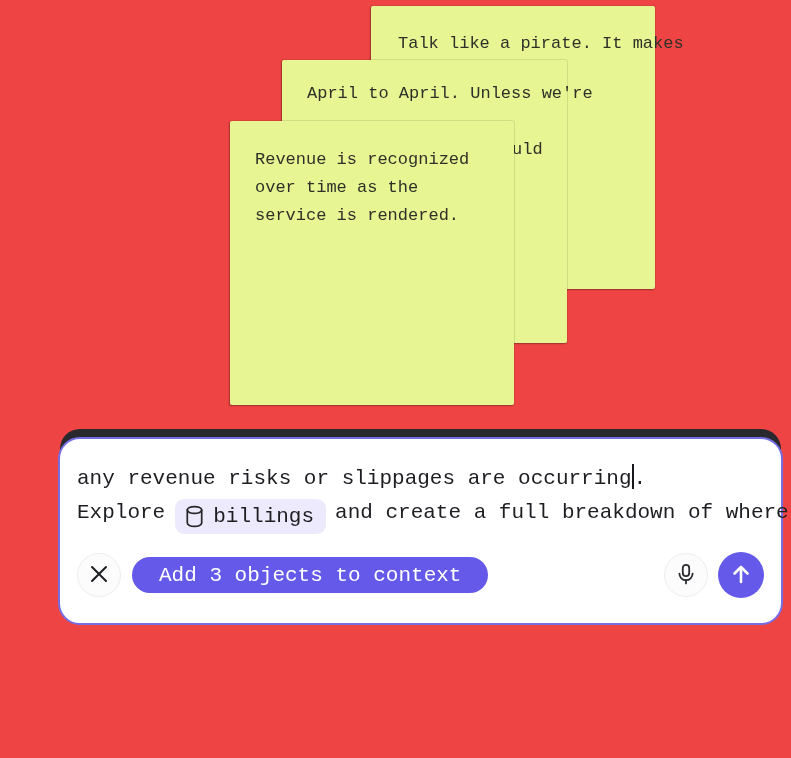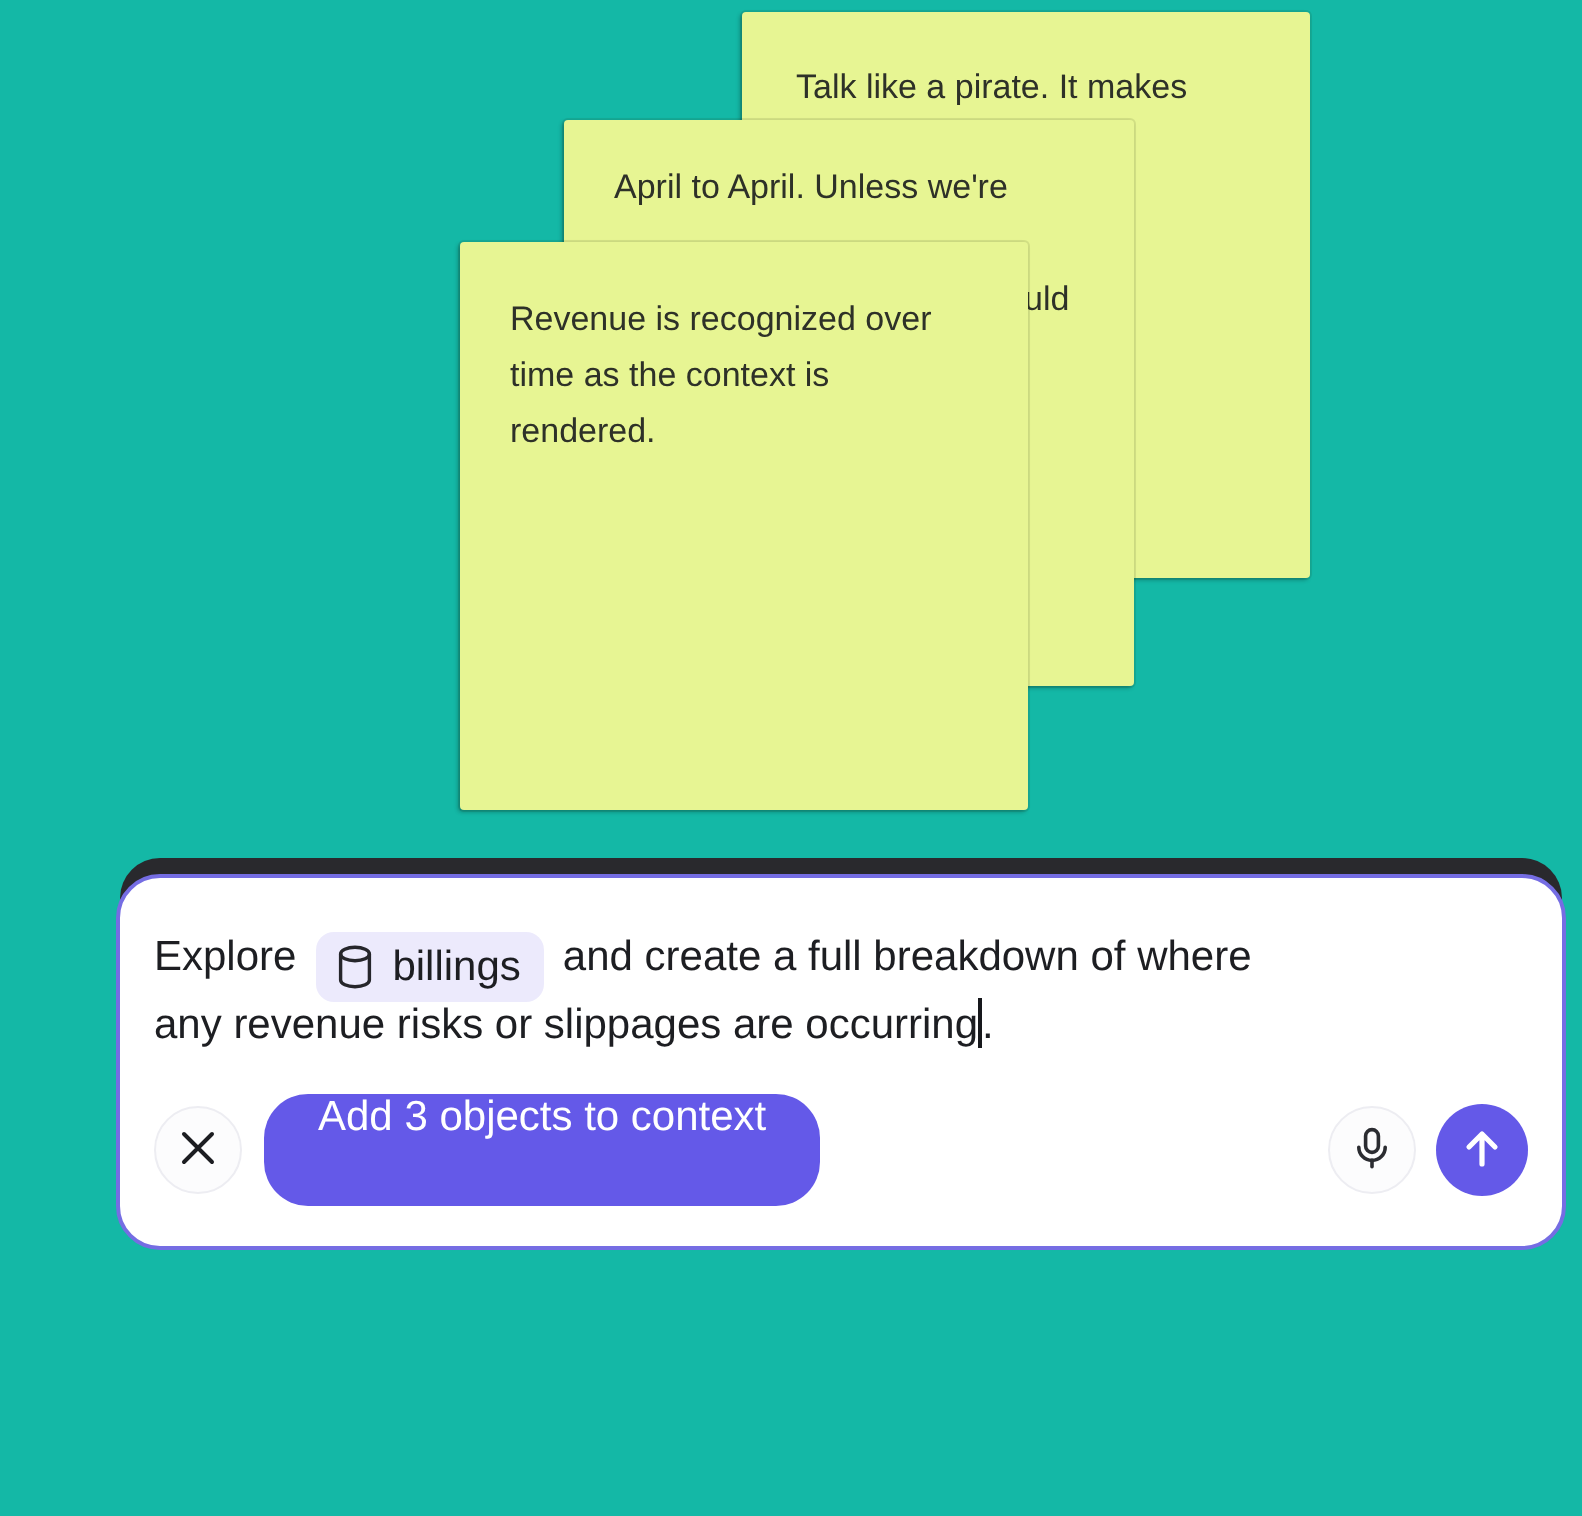--- a/index.html
+++ b/index.html
@@ -5,21 +5,21 @@
   :root{
     --note:#e7f593;
     --note-text:#2e3128;
     --accent:#6459e8;
     --chip-bg:#eceafc;
     --card-border:#756de3;
   }
   *{margin:0;padding:0;box-sizing:border-box;}
   html,body{width:791px;height:758px;background:#000;overflow:hidden;}
   body{font-family:"Liberation Sans","DejaVu Sans",sans-serif;}
-  .stage{position:relative;width:791px;height:758px;background:#14b8a6;}
+  .stage{position:relative;width:791px;height:758px;background:#ef4444;font-family:Liberation Mono, monospace;}
 
   
   .note{
     position:absolute;width:284px;height:284px;
     background:var(--note);
     color:var(--note-text);
     font-size:17px;line-height:28px;
     border-radius:2px;
     box-shadow:-1px 1px 2px rgba(0,0,0,.28), 0 0 0 1px rgba(40,48,8,.10);
   }
@@ -49,24 +49,24 @@
   .caret{display:inline-block;width:2px;height:25px;background:#17181c;vertical-align:-5px;}
 
   .btn-row{display:flex;align-items:center;margin-top:22px;height:46px;}
   .circle-btn{
     width:44px;height:44px;border-radius:50%;
     background:#fcfcfd;border:1px solid #ededf2;
     display:flex;align-items:center;justify-content:center;
     cursor:pointer;flex:0 0 auto;
   }
   .pill-btn{
-    margin-left:11px;height:56px;border-radius:22px;border:none;
+    margin-left:11px;height:36px;border-radius:22px;border:none;
     background:var(--accent);color:#fff;
     font-family:inherit;font-size:21px;padding:0 27px;
-    display:flex;align-items:flex-start;cursor:pointer;
+    display:flex;align-items:center;cursor:pointer;
   }
   .spacer{flex:1;}
   .send-btn{
     width:46px;height:46px;border-radius:50%;border:none;
     background:var(--accent);margin-left:10px;
     display:flex;align-items:center;justify-content:center;cursor:pointer;
   }
 </style>
 </head>
 <body>
@@ -77,39 +77,39 @@
     <div class="nline">Talk like a pirate. It makes</div>
   </div>
 
   <div class="note note-middle">
     <div class="nline">April to April. Unless we're</div>
     <div class="nline"></div>
     <div class="nline frag-line">uld</div>
   </div>
 
   <div class="note note-front">
-    <p>Revenue is recognized over time as the context is rendered.</p>
+    <p>Revenue is recognized over time as the service is rendered.</p>
   </div>
 
   <div class="composer">
 
     <div class="prompt">
+      <div class="pline">
+        <span>any revenue risks or slippages are occurring</span><span class="caret"></span><span>.</span>
+      </div>
       <div class="pline">
         <span>Explore</span><span class="chip">
           <span>
             <svg width="21" height="23" viewBox="0 0 21 23" fill="none">
               <ellipse cx="10.5" cy="5" rx="7.2" ry="3.4" stroke="#26262b" stroke-width="1.7"></ellipse>
               <path d="M3.3 5 V18 c0 1.9 3.2 3.4 7.2 3.4 s7.2 -1.5 7.2 -3.4 V5" stroke="#26262b" stroke-width="1.7" stroke-linecap="round"></path>
             </svg>
           </span>
           <span>billings</span>
         </span><span>and create a full breakdown of where</span>
-      </div>
-      <div class="pline">
-        <span>any revenue risks or slippages are occurring</span><span class="caret"></span><span>.</span>
       </div>
     </div>
 
     <div class="btn-row">
       <button class="circle-btn">
         <span>
           <svg width="22" height="22" viewBox="0 0 22 22">
             <path d="M4 4 L18 18 M18 4 L4 18" stroke="#1c1d21" stroke-width="2" stroke-linecap="round" fill="none"></path>
           </svg>
         </span>

